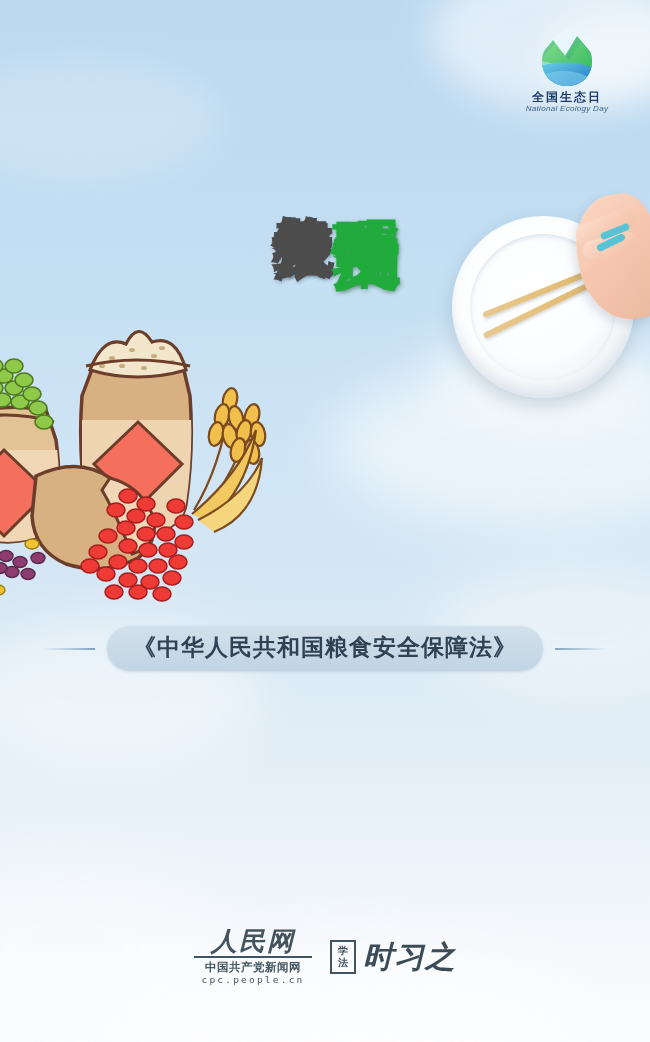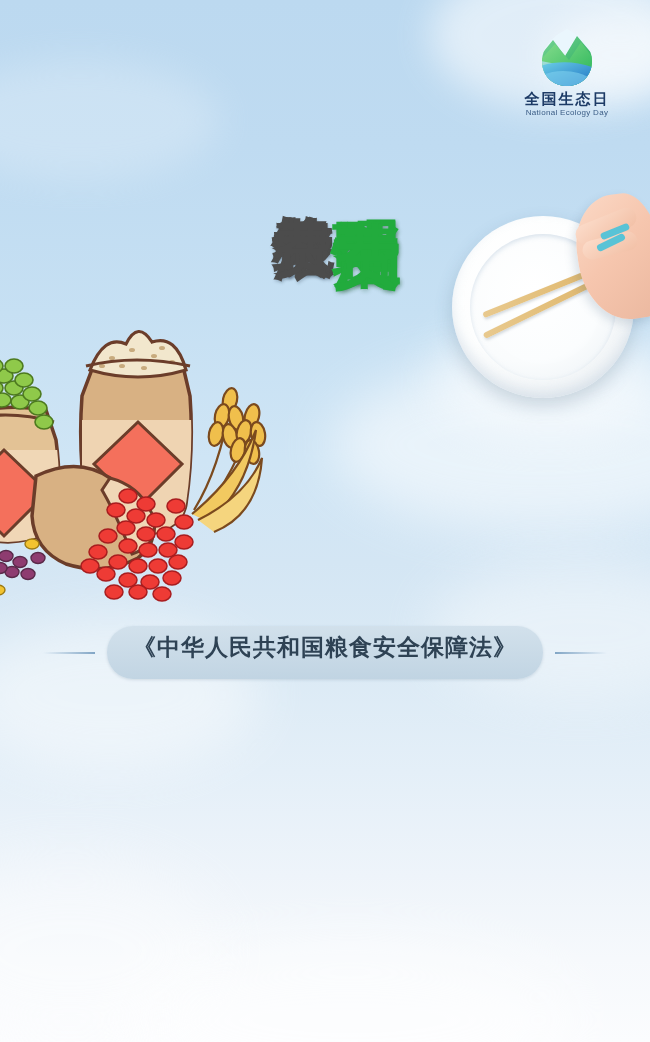--- a/index.html
+++ b/index.html
@@ -31,22 +31,22 @@
   .c4{left:330px;top:360px;width:420px;height:170px;opacity:.55;filter:blur(26px);}
   .c5{left:430px;top:320px;width:240px;height:120px;opacity:.45;filter:blur(22px);}
   .c6{left:-40px;top:620px;width:300px;height:150px;opacity:.45;filter:blur(26px);}
   .c7{left:430px;top:560px;width:300px;height:140px;opacity:.4;filter:blur(26px);}
   .c8{left:120px;top:940px;width:460px;height:160px;opacity:.5;filter:blur(30px);}
   .c9{left:-80px;top:860px;width:300px;height:180px;opacity:.35;filter:blur(30px);}
 
   
   .eco-logo{position:absolute;left:512px;top:26px;width:110px;text-align:center;}
   .eco-mark{width:64px;height:64px;margin:0 auto;display:block;}
-  .eco-cn{font-size:15px;color:#1d3b66;font-weight:bold;letter-spacing:2px;margin-top:1px;line-height:1.1;}
-  .eco-en{font-size:8px;color:#3a5c85;letter-spacing:.3px;margin-top:1px;line-height:1.1;}
+  .eco-cn{font-size:12px;color:#1d3b66;font-weight:bold;letter-spacing:2px;margin-top:1px;line-height:1.1;}
+  .eco-en{font-size:8px;color:#3a5c85;letter-spacing:.3px;margin-top:1px;line-height:1.1;font-style:italic;}
 
   
   .headline{position:absolute;left:272px;top:166px;display:flex;align-items:flex-start;gap:0px;}
   .col{display:flex;flex-direction:column;writing-mode:vertical-rl;text-orientation:upright;}
   .col-dark{
     font-size:62px;line-height:1.02;font-weight:bold;color:#4c4c4c;
     letter-spacing:0px;
     text-shadow:1px 2px 3px rgba(60,80,100,.25);
     font-family:"DejaVu Sans","Liberation Sans",sans-serif;
   }
@@ -89,21 +89,21 @@
     border-radius:30px 0 0 30px;transform:rotate(-14deg);}
 
   
   .grain{position:absolute;left:-14px;top:300px;width:300px;height:310px;}
 
   
   .banner-row{position:absolute;left:0;top:626px;width:650px;display:flex;align-items:center;justify-content:center;gap:12px;}
   .ban-line{width:52px;height:2px;background:linear-gradient(to right,rgba(110,150,185,0),rgba(95,140,180,.75));}
   .ban-line.right{background:linear-gradient(to left,rgba(110,150,185,0),rgba(95,140,180,.75));}
   .pill{
-    padding:6px 26px 16px;border-radius:26px;
+    padding:6px 26px 8px;border-radius:26px;
     background:linear-gradient(to bottom,rgba(209,224,235,.95),rgba(190,210,225,.92));
     color:#2e4254;font-weight:bold;font-size:23px;letter-spacing:1px;white-space:nowrap;
     font-family:"DejaVu Sans","Liberation Sans",sans-serif;
     box-shadow:0 1px 3px rgba(70,100,130,.18);
   }
 
   
   .article{position:absolute;left:70px;top:686px;width:512px;color:#3c4852;}
   .art-title{font-size:23px;font-weight:bold;color:#39454f;letter-spacing:1px;
     font-family:"DejaVu Sans","Liberation Sans",sans-serif;margin-bottom:10px;}
@@ -316,14 +316,29 @@
     <div class="col col-green">文明理性消费</div>
   </div>
 
   <div class="banner-row">
     <span class="ban-line"></span>
     <span class="pill">《中华人民共和国粮食安全保障法》</span>
     <span class="ban-line right"></span>
   </div>
 
 
+  <div class="footer">
+    <div class="pm">
+      <div class="pm-script">人民网</div>
+      <div class="pm-bar"></div>
+      <div class="pm-cn">中国共产党新闻网</div>
+      <div class="pm-url">cpc.people.cn</div>
+    </div>
+    <div class="xs">
+      <div class="xs-box">
+        <span>学</span>
+        <span>法</span>
+      </div>
+      <div class="xs-name">时习之</div>
+    </div>
+  </div>
 
 </div>
 
 </body></html>

